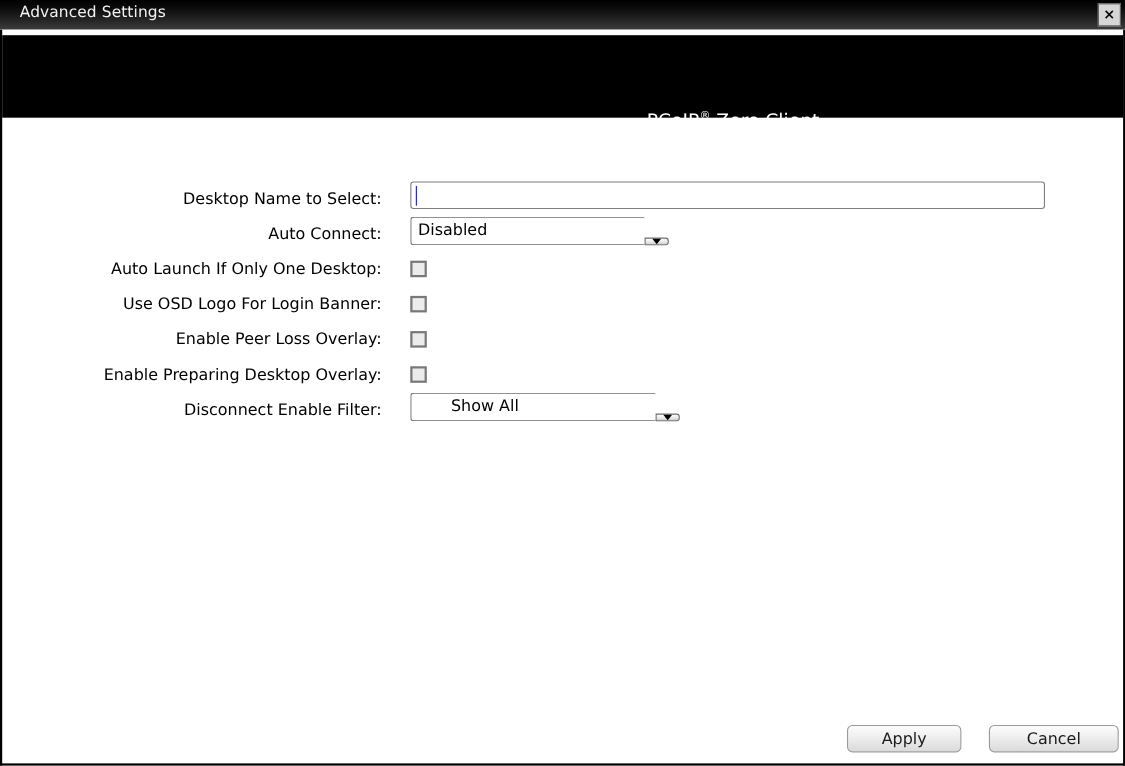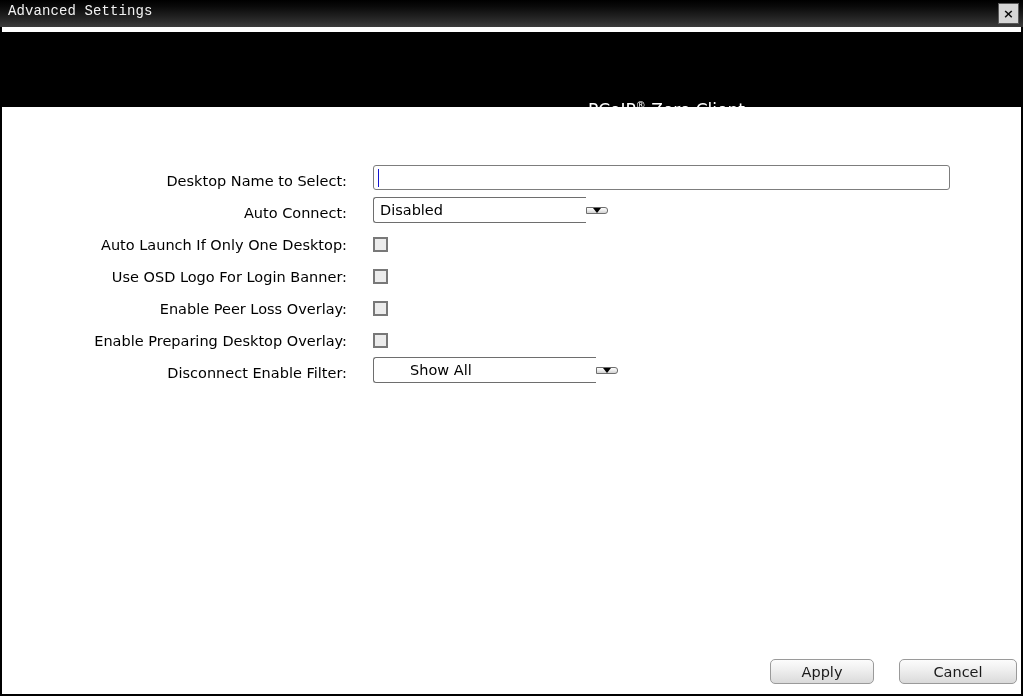--- a/index.html
+++ b/index.html
@@ -30,27 +30,26 @@
     position: absolute;
     left: 0;
     top: 0;
     width: 1023px;
     height: 27px;
     background: linear-gradient(to bottom, #000000 0%, #0a0a0a 25%, #232323 65%, #3c3c3c 100%);
     box-sizing: border-box;
   }
   .titlebar-title {
     position: absolute;
-    left: 8px;
+    left: 18px;
     top: 3px;
     font-size: 14px;
     color: #f2f2f2;
     letter-spacing: 0.1px;
     white-space: nowrap;
-    font-family: Liberation Mono, monospace;
   }
   .close-button {
     position: absolute;
     right: 4px;
     top: 3px;
     width: 21px;
     height: 21px;
     background: #d6d6d6;
     border: 1px solid #5a5a5a;
     box-sizing: border-box;
@@ -174,21 +173,21 @@
     top: 3px;
     width: 1px;
     height: 18px;
     background: #1515d0;
   }
 
   
   .select-wrap {
     height: 26px;
     display: flex;
-    align-items: center;
+    align-items: flex-end;
     cursor: pointer;
   }
   .select-face {
     border: 1px solid #6e6e6e;
     border-right: none;
     border-radius: 3px 0 0 3px;
     background: #ffffff;
     box-sizing: border-box;
     font-size: 14.5px;
     color: #000000;

